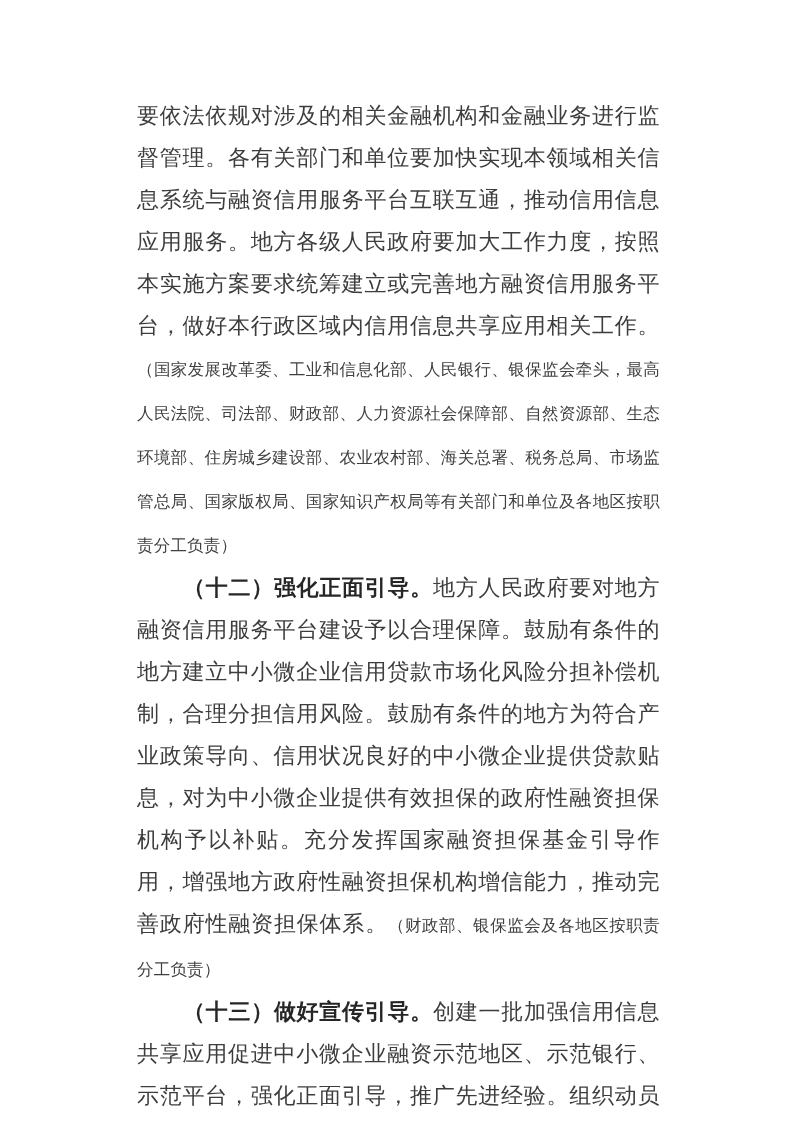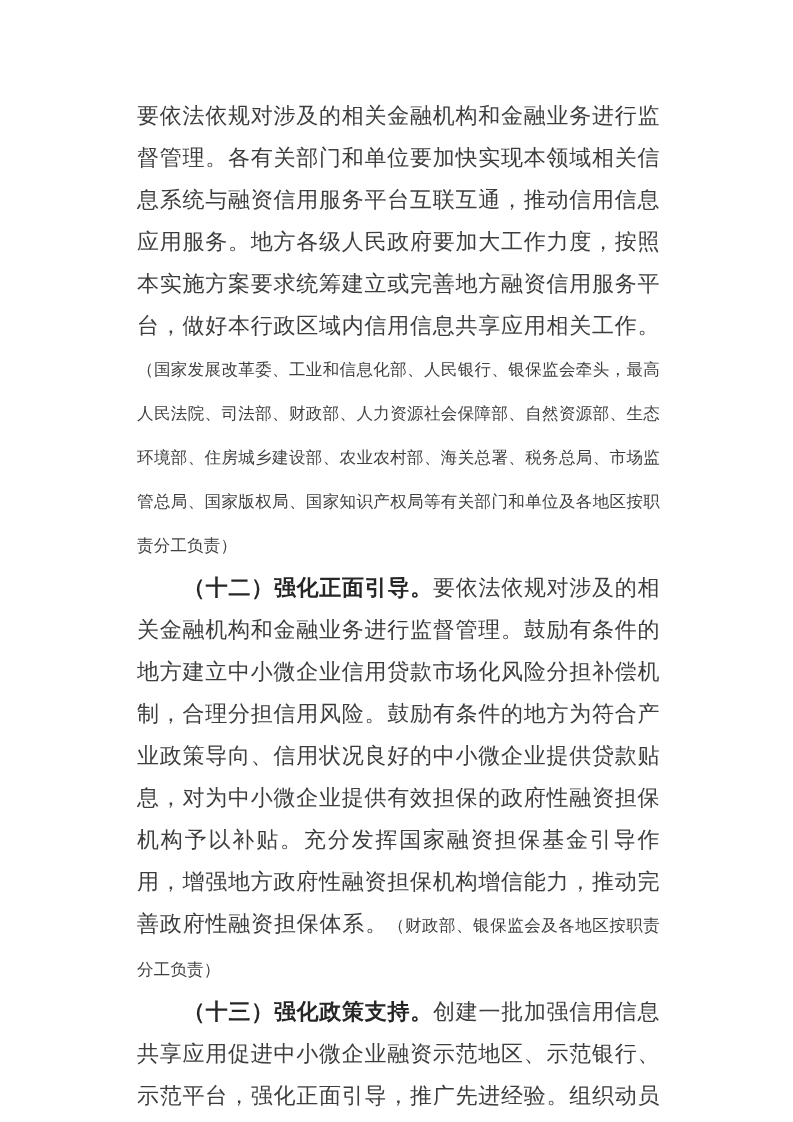--- a/index.html
+++ b/index.html
@@ -52,16 +52,16 @@
     color: #404040;
     letter-spacing: 0.2px;
   }
 </style>
 </head>
 <body>
 
 <div class="page" style="background: rgb(255, 255, 255);">
   <div class="content" id="paragraphs">
       <p class="para" style="color: rgb(61, 61, 61);"><span class="seg-body">要依法依规对涉及的相关金融机构和金融业务进行监督管理。各有关部门和单位要加快实现本领域相关信息系统与融资信用服务平台互联互通，推动信用信息应用服务。地方各级人民政府要加大工作力度，按照本实施方案要求统筹建立或完善地方融资信用服务平台，做好本行政区域内信用信息共享应用相关工作。</span><span class="seg-note">（国家发展改革委、工业和信息化部、人民银行、银保监会牵头，最高人民法院、司法部、财政部、人力资源社会保障部、自然资源部、生态环境部、住房城乡建设部、农业农村部、海关总署、税务总局、市场监管总局、国家版权局、国家知识产权局等有关部门和单位及各地区按职责分工负责）</span></p>
-      <p class="para indent" style="color: rgb(61, 61, 61);"><span class="seg-head" style="color: rgb(38, 38, 38);">（十二）强化正面引导。</span><span class="seg-body">要依法依规对涉及的相关金融机构和金融业务进行监督管理。鼓励有条件的地方建立中小微企业信用贷款市场化风险分担补偿机制，合理分担信用风险。鼓励有条件的地方为符合产业政策导向、信用状况良好的中小微企业提供贷款贴息，对为中小微企业提供有效担保的政府性融资担保机构予以补贴。充分发挥国家融资担保基金引导作用，增强地方政府性融资担保机构增信能力，推动完善政府性融资担保体系。</span><span class="seg-note">（财政部、银保监会及各地区按职责分工负责）</span></p>
-      <p class="para indent" style="color: rgb(61, 61, 61);"><span class="seg-head" style="color: rgb(38, 38, 38);">（十三）强化政策支持。</span><span class="seg-body">创建一批加强信用信息共享应用促进中小微企业融资示范地区、示范银行、示范平台，强化正面引导，推广先进经验。组织动员银行、保险、担保、</span></p>
+      <p class="para indent" style="color: rgb(61, 61, 61);"><span class="seg-head" style="color: rgb(38, 38, 38);">（十二）强化正面引导。</span><span class="seg-body">地方人民政府要对地方融资信用服务平台建设予以合理保障。鼓励有条件的地方建立中小微企业信用贷款市场化风险分担补偿机制，合理分担信用风险。鼓励有条件的地方为符合产业政策导向、信用状况良好的中小微企业提供贷款贴息，对为中小微企业提供有效担保的政府性融资担保机构予以补贴。充分发挥国家融资担保基金引导作用，增强地方政府性融资担保机构增信能力，推动完善政府性融资担保体系。</span><span class="seg-note">（财政部、银保监会及各地区按职责分工负责）</span></p>
+      <p class="para indent" style="color: rgb(61, 61, 61);"><span class="seg-head" style="color: rgb(38, 38, 38);">（十三）做好宣传引导。</span><span class="seg-body">创建一批加强信用信息共享应用促进中小微企业融资示范地区、示范银行、示范平台，强化正面引导，推广先进经验。组织动员银行、保险、担保、</span></p>
     </div>
 </div>
 
 </body></html>

